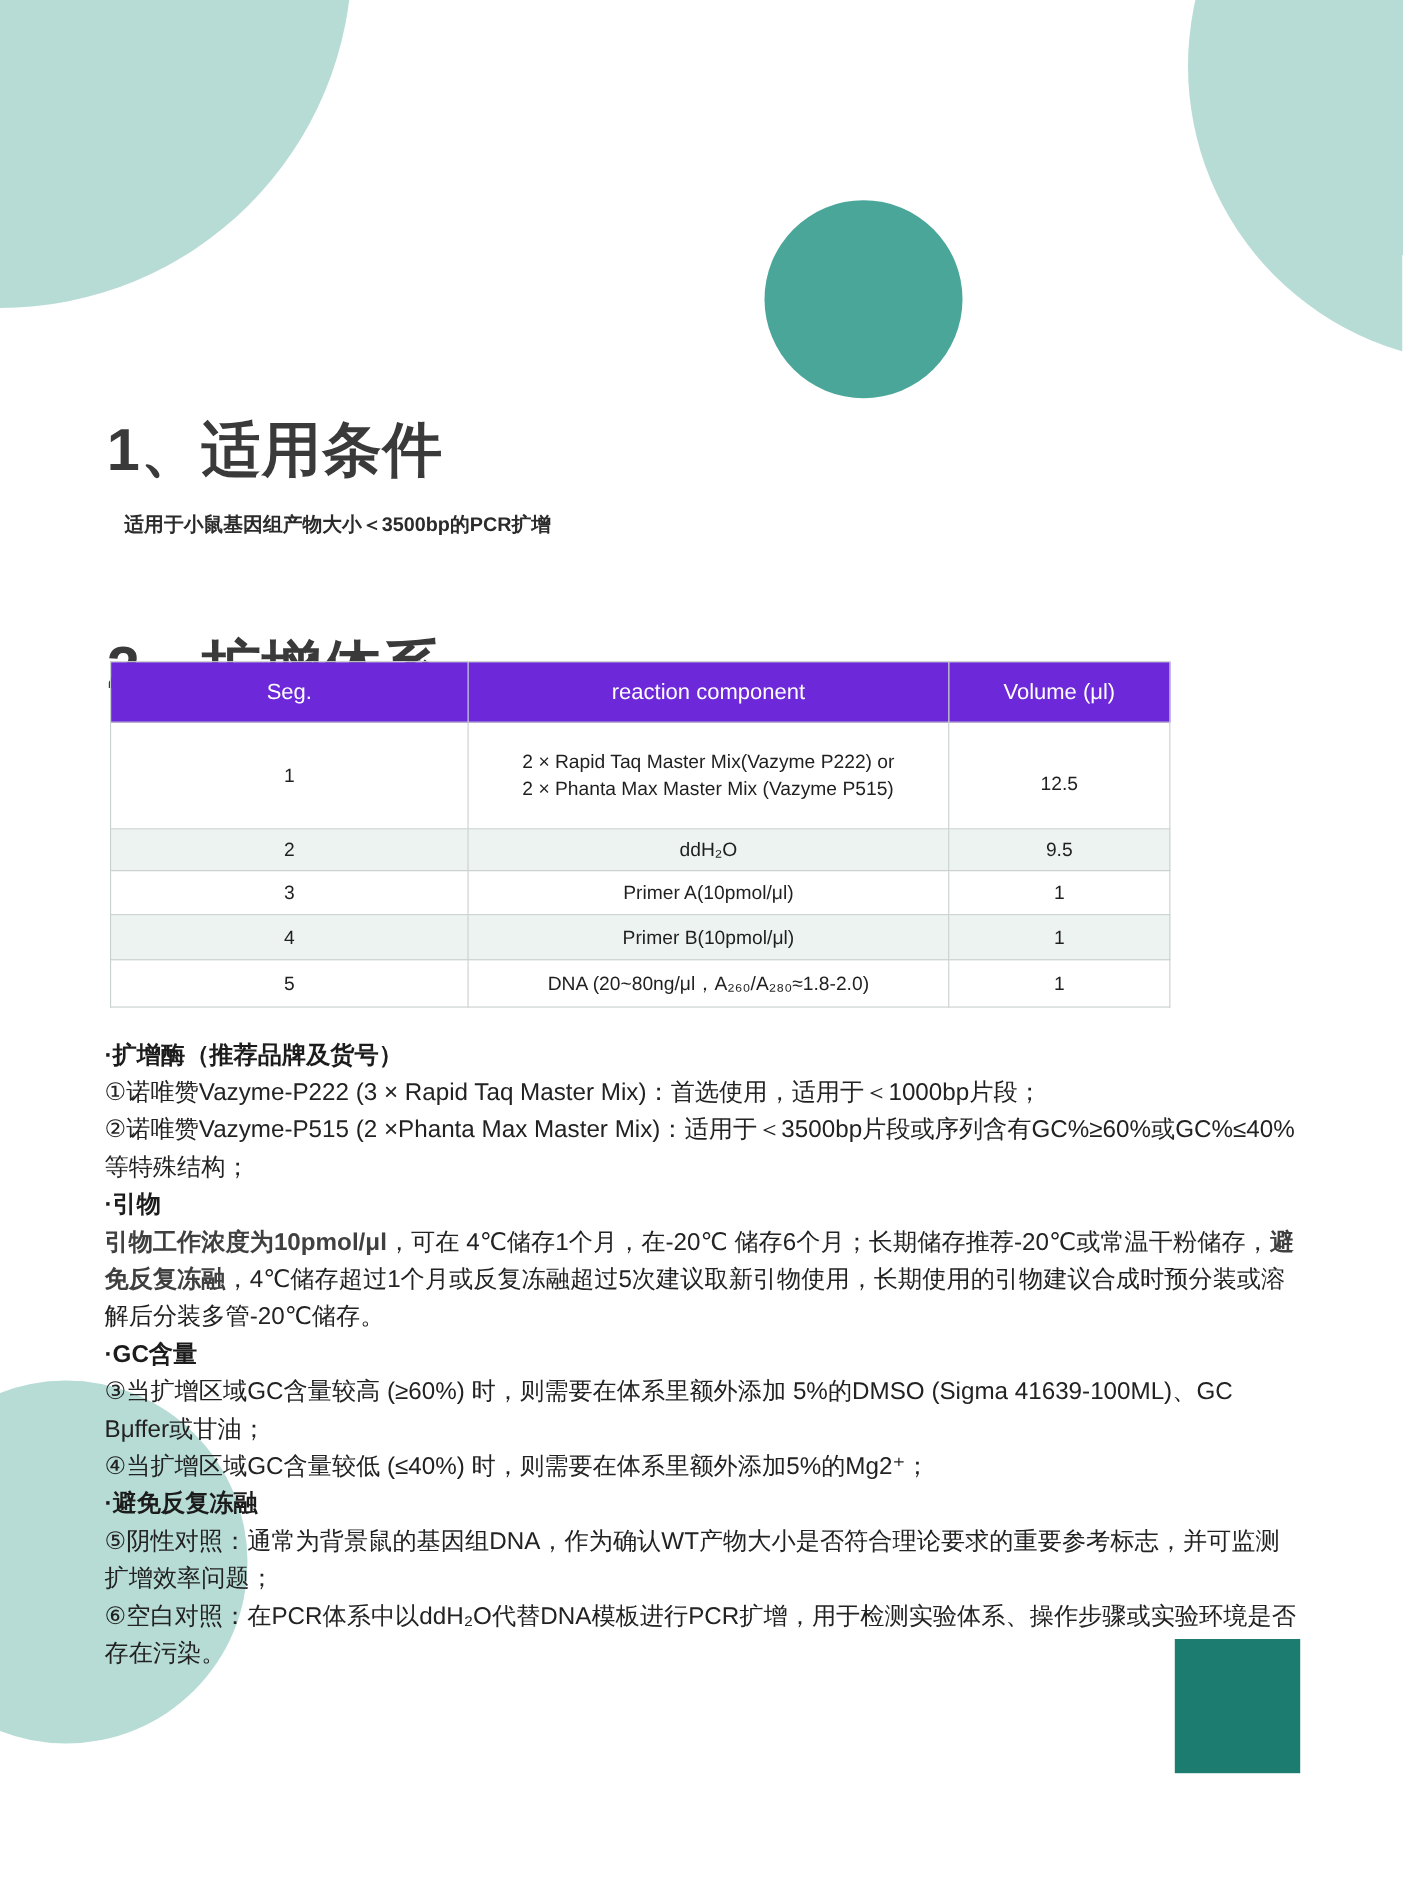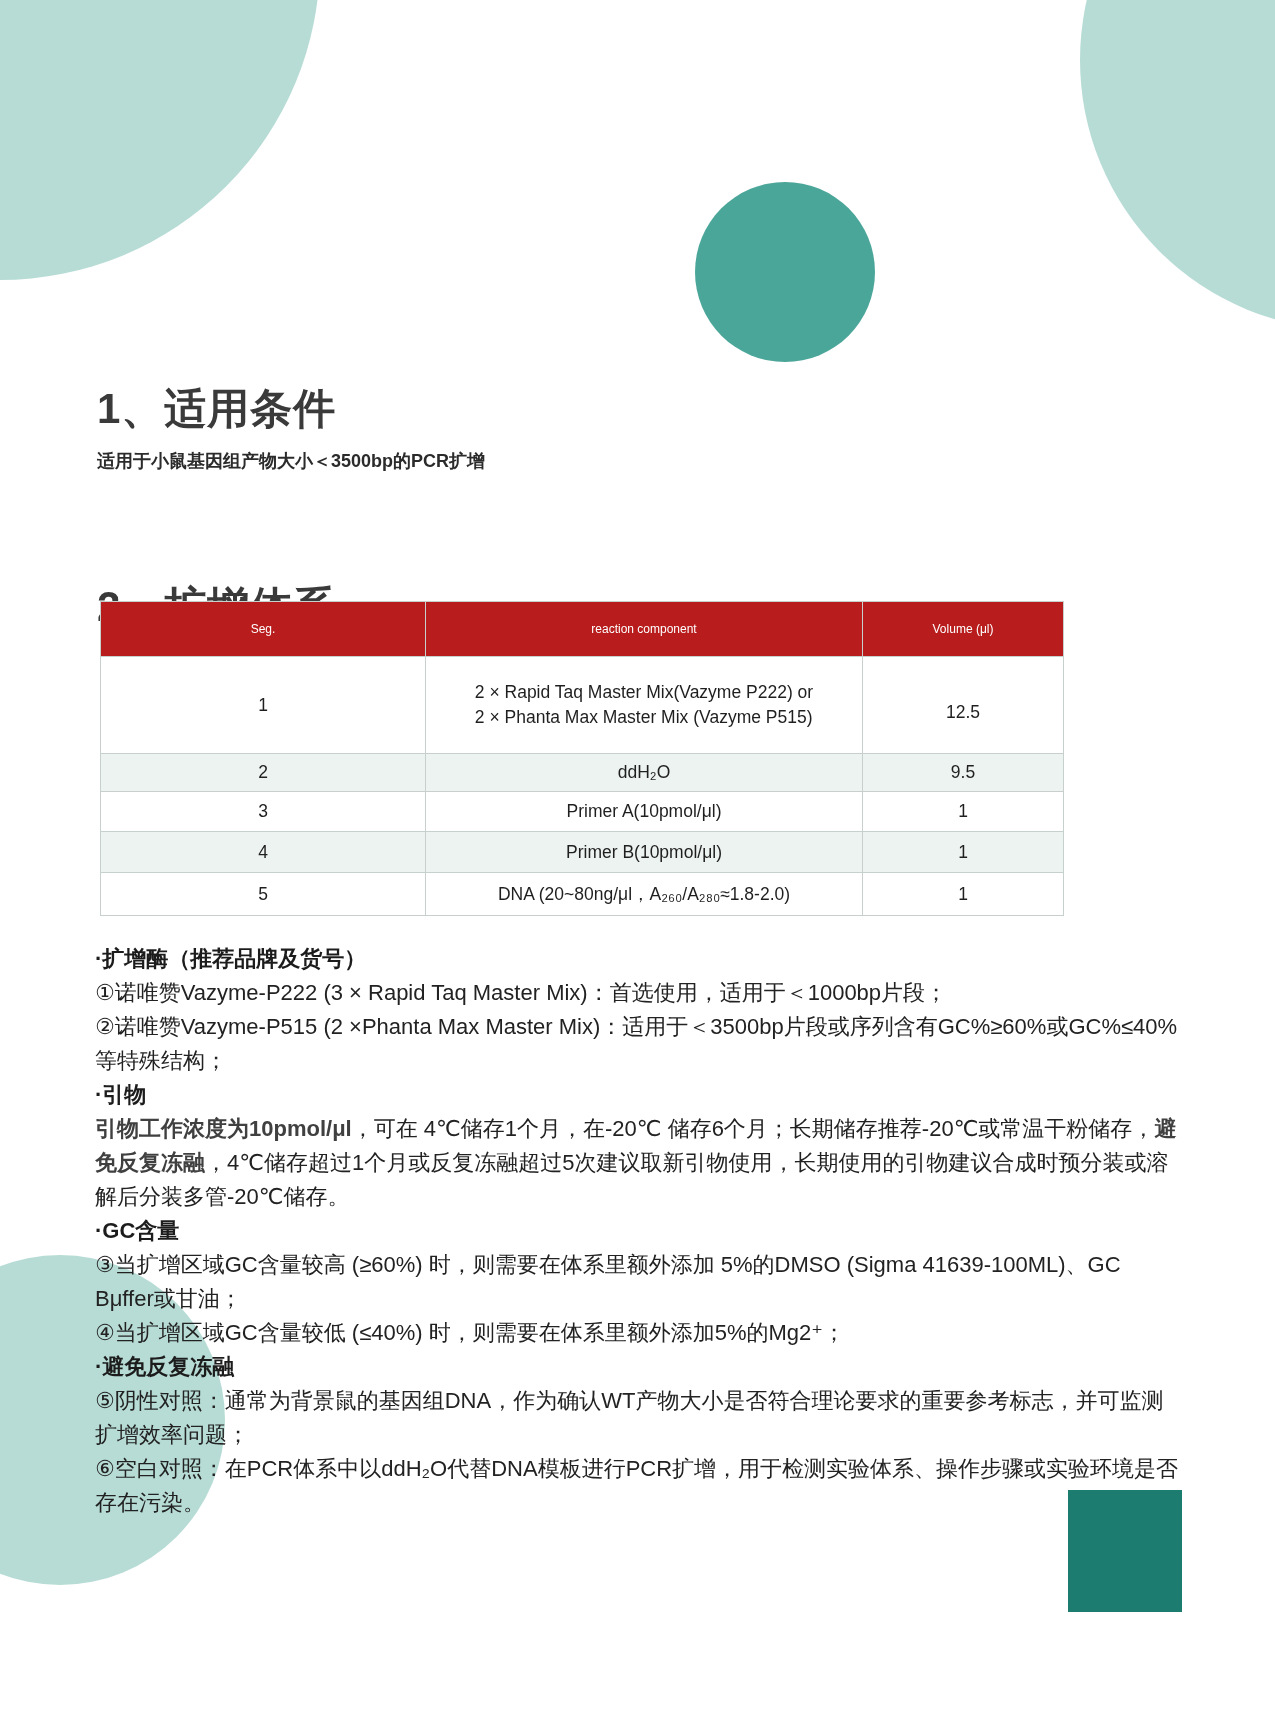--- a/index.html
+++ b/index.html
@@ -16,37 +16,37 @@
   .light{background:#b7dcd5;}
   .solid{background:#4ba69a;}
   .c-tl{left:-320px;top:-360px;width:640px;height:640px;}
   .c-tr{left:1080px;top:-210px;width:540px;height:540px;}
   .c-mid{left:695px;top:182px;width:180px;height:180px;}
   .c-bl{left:-105px;top:1255px;width:330px;height:330px;}
   .sq-br{position:absolute;left:1068px;top:1490px;width:114px;height:122px;background:#1b7c6f;}
   
   .h-title{
     position:absolute;left:97px;
-    font-size:42px;line-height:46px;font-weight:900;
+    font-size:54px;line-height:46px;font-weight:900;
     color:#3a3a3a;letter-spacing:1px;margin:0;
   }
   .h1-pos{top:386px;}
   .h2-pos{top:548px;margin-top:36px;}
   .subtitle{
     position:absolute;left:97px;top:449px;
-    font-size:18px;font-weight:700;color:#2b2b2b;margin:0;
+    font-size:18px;font-weight:700;color:#2b2b2b;margin:16px;
   }
   
   .tbl-wrap{position:absolute;left:100px;top:601px;width:963px;}
   table{border-collapse:collapse;table-layout:fixed;width:963px;}
   col.c1{width:325px;}col.c2{width:437px;}col.c3{width:201px;}
   th,td{border:1px solid #c8d0ce;text-align:center;vertical-align:middle;}
   th{
-    background:#b91c1c;color:#ffffff;font-weight:400;
-    font-size:12px;height:52px;border-color:#c8d0ce;
+    background:#6d28d9;color:#ffffff;font-weight:400;
+    font-size:20px;height:52px;border-color:#c8d0ce;
   }
   td{font-size:17.5px;color:#1f1f1f;}
   tr.r1 td{height:79px;}
   tr.r2 td{height:35px;}
   tr.r3 td{height:37px;}
   tr.r4 td{height:38px;}
   tr.r5 td{height:40px;}
   tr.stripe td{background:#edf3f1;}
   .comp-lines{display:inline-block;text-align:left;line-height:25px;}
   td.vol-offset{padding-top:16px;}

